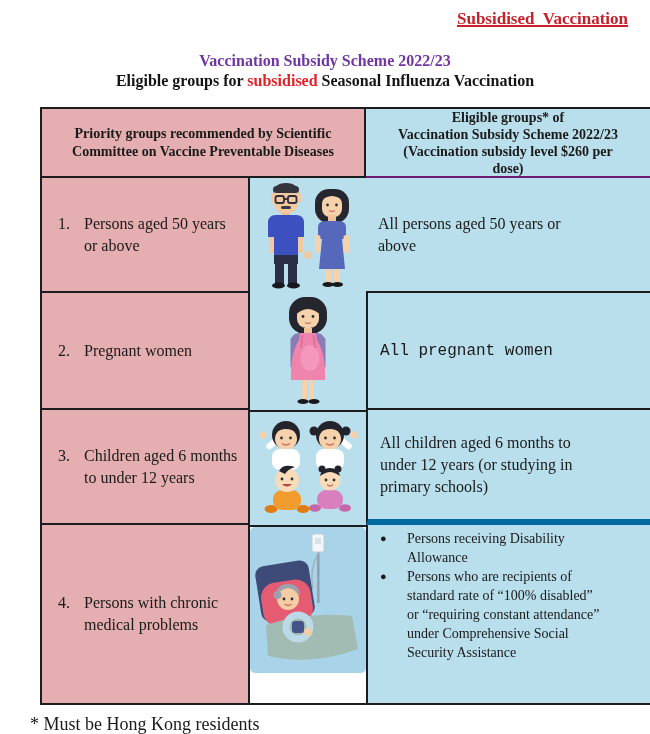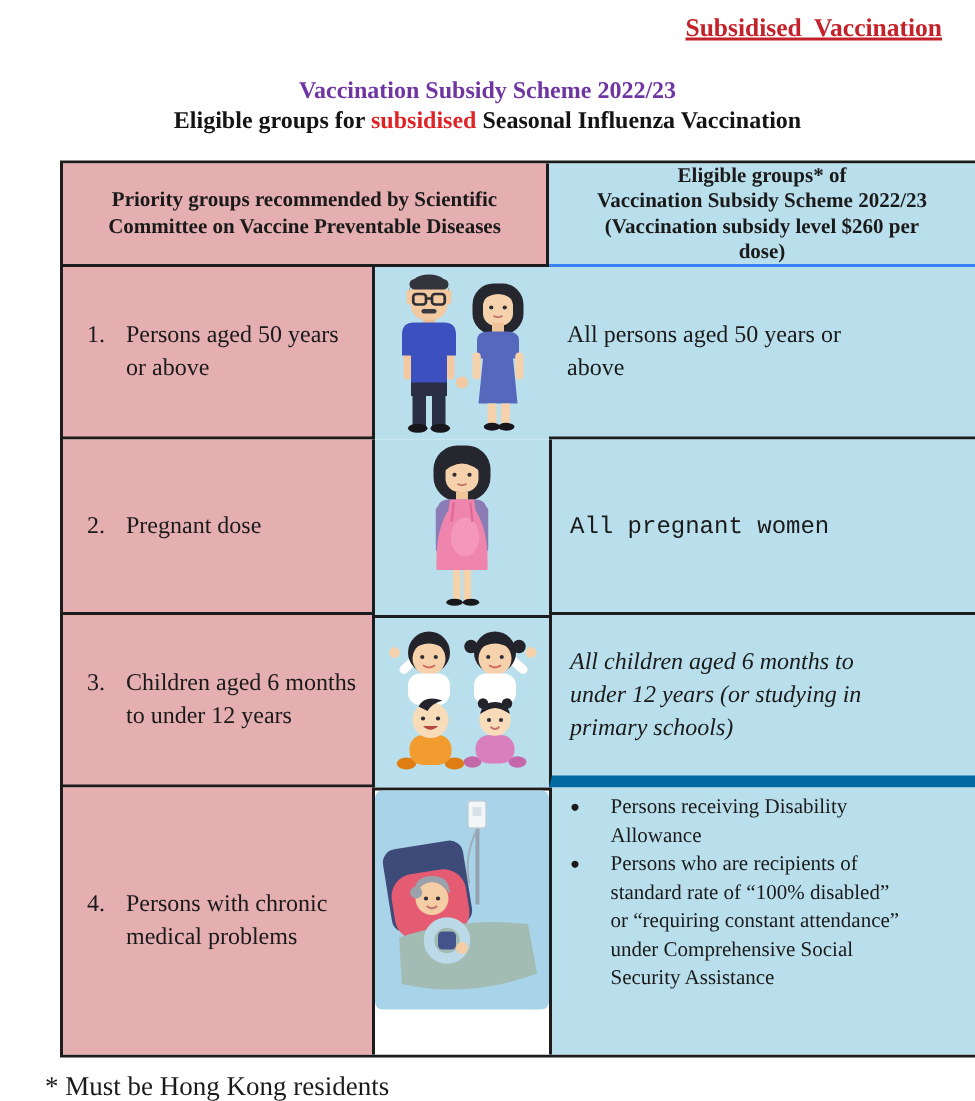--- a/index.html
+++ b/index.html
@@ -46,21 +46,21 @@
   .cell-blue { background:#badfec; }
 
   .hL {
     grid-area:1/1/2/3;
     border-right:2px solid #1c1c1c; border-bottom:2px solid #1c1c1c;
     display:flex; align-items:center; justify-content:center; text-align:center;
     font-weight:bold; font-size:14px; line-height:18px; padding:0 14px;
   }
   .hR {
     grid-area:1/3/2/4;
-    border-bottom:2px solid #3b82f6;
+    border-bottom:2px solid #701a75;
     display:flex; align-items:center; justify-content:center; text-align:center;
     font-weight:bold; font-size:14px; line-height:17px; padding:0 10px;
   }
 
   .pcell {
     border-right:2px solid #1c1c1c;
     display:flex; align-items:center;
     padding-left:16px; padding-right:4px;
     font-size:16px; line-height:22px;
   }
@@ -81,21 +81,21 @@
   .bedframe { width:116px; height:146px; background:#a8d3e8; border-radius:5px;
               display:flex; align-items:center; justify-content:center; }
 
   .ecell {
     display:flex; align-items:center;
     padding-left:12px; padding-right:8px;
     font-size:16px; line-height:22px;
   }
   .e1 { grid-area:2/3/3/4; border-bottom:2px solid #1c1c1c; }
   .e2 { grid-area:3/3/4/4; border-bottom:2px solid #1c1c1c; border-left:2px solid #1c1c1c;font-family:Liberation Mono, monospace; }
-  .e3 { grid-area:4/3/5/4; border-bottom:8px solid #0369a1; border-left:2px solid #1c1c1c;font-style:italic; }
+  .e3 { grid-area:4/3/5/4; border-bottom:6px solid #0369a1; border-left:2px solid #1c1c1c; }
   .e4 { grid-area:5/3/6/4; border-left:2px solid #1c1c1c;
         align-items:flex-start; padding:4px 2px 0 10px; }
 
   .lines { white-space:pre-line; }
 
   .bullets { width:100%; }
   .bullet-item { display:flex; font-size:14px; line-height:19px; }
   .bullet-dot { flex:none; width:27px; font-size:11px; line-height:19px; padding-left:2px; }
   .bullet-dot::before { content:"\25CF"; }
   .bullet-text { flex:1; }
@@ -127,21 +127,21 @@
     <div class="pcell cell-pink p1">
       <div class="numrow">
         <span class="num">1.</span>
         <span class="lines">Persons aged 50 years
 or above</span>
       </div>
     </div>
     <div class="pcell cell-pink p2">
       <div class="numrow">
         <span class="num">2.</span>
-        <span class="lines">Pregnant dose</span>
+        <span class="lines">Pregnant women</span>
       </div>
     </div>
     <div class="pcell cell-pink p3">
       <div class="numrow">
         <span class="num">3.</span>
         <span class="lines">Children aged 6 months
 to under 12 years</span>
       </div>
     </div>
     <div class="pcell cell-pink p4">

